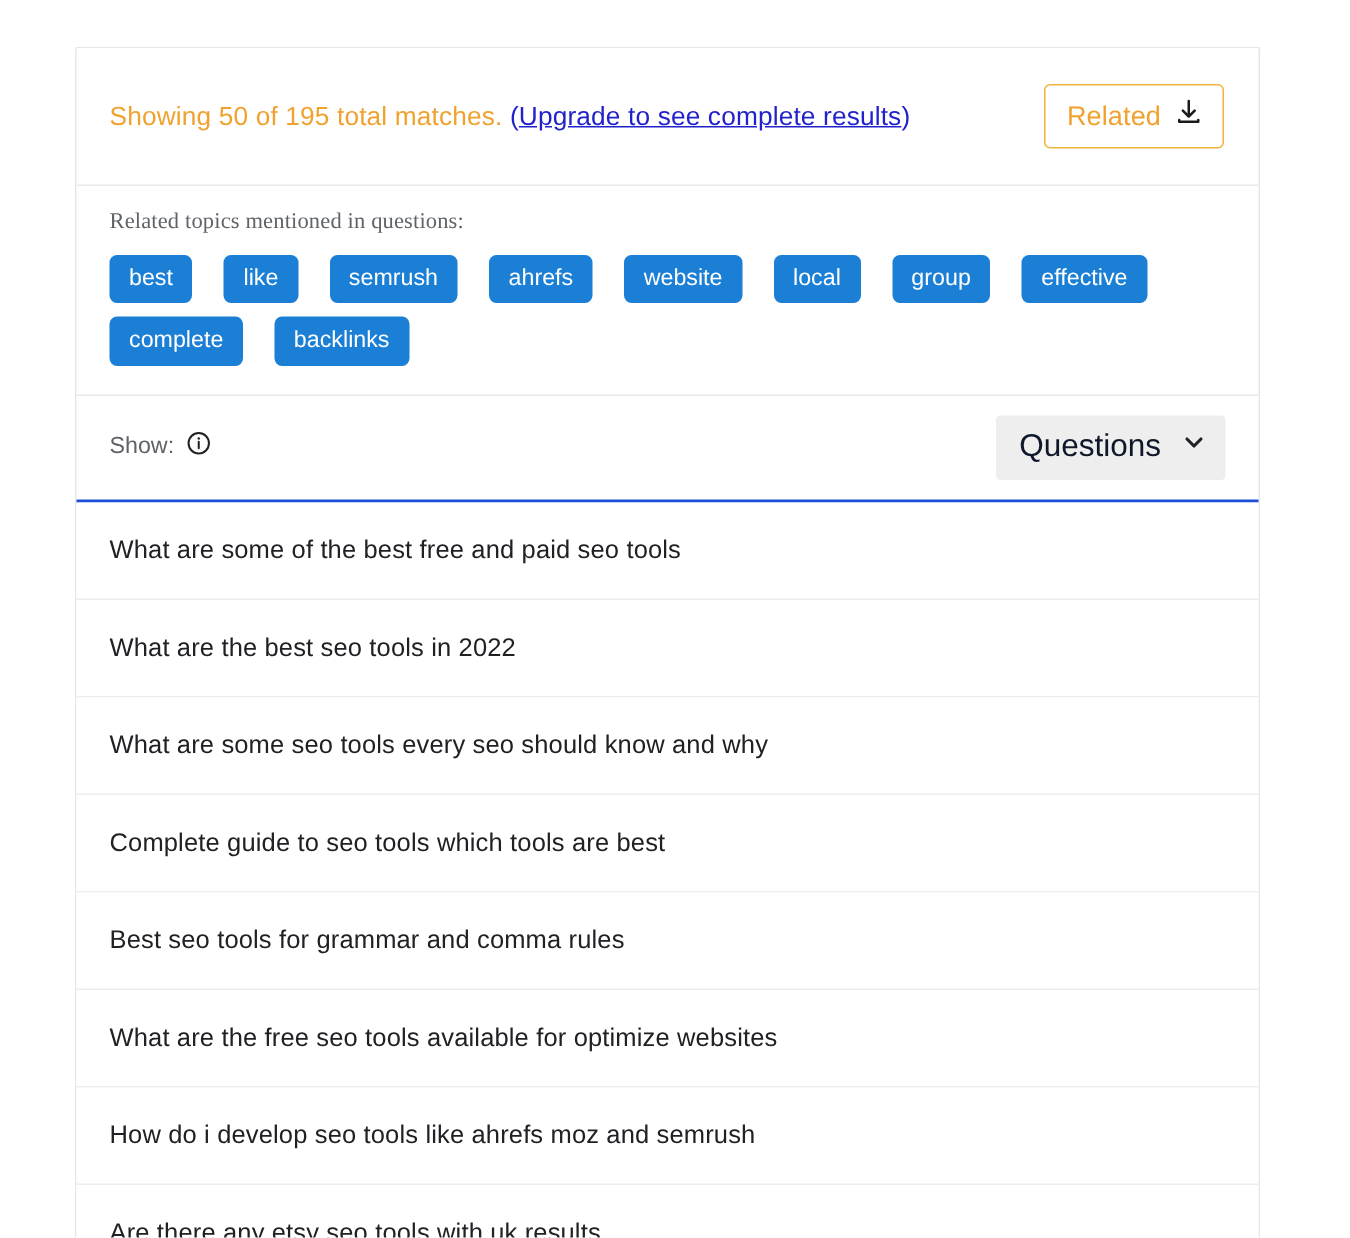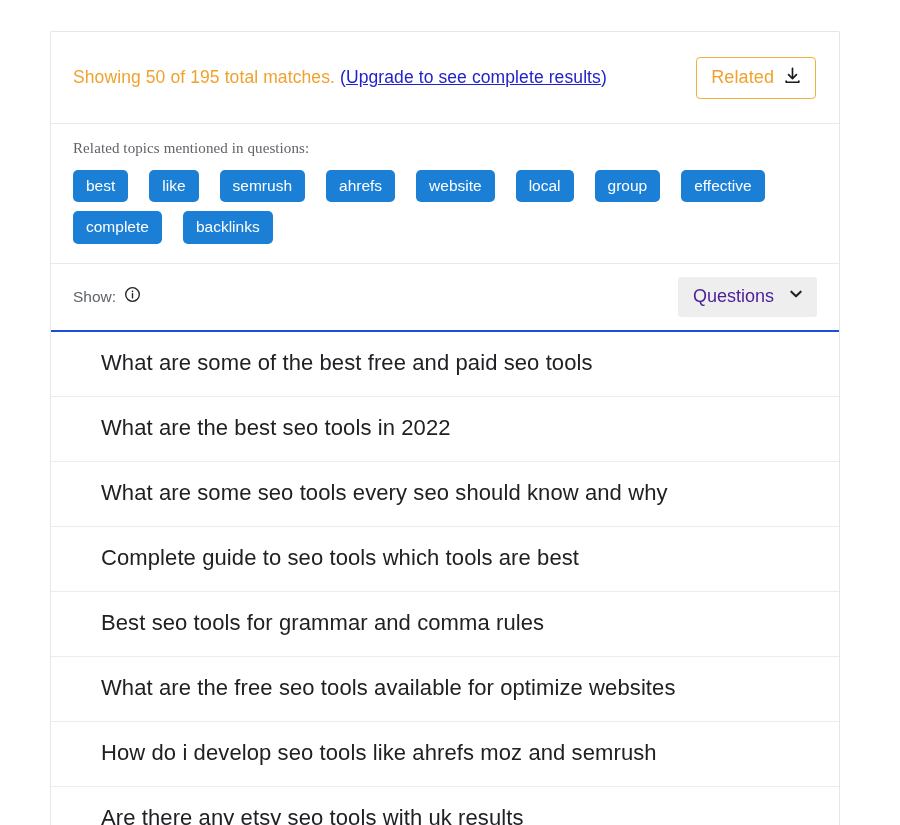--- a/index.html
+++ b/index.html
@@ -134,45 +134,44 @@
     align-items: center;
     gap: 14px;
     background: #eeeeee;
     border: none;
     border-radius: 3px;
     padding: 9px 13px 10px 15px;
     cursor: pointer;
   }
 
   .filter-value {
-    font-size: 18px;
-    color: #4c1d95;
+    font-size: 21px;
+    color: #0f172a;
   }
 
   .chevron-icon { display: block; }
 
   
   .question-row {
     display: flex;
     align-items: center;
     padding: 0 22px;
     height: 65px;
     border-bottom: 1px solid #ececec;
     cursor: pointer;
     background: #ffffff;
   }
 
   .question-row:last-child { border-bottom: 1px solid #ececec; }
 
   .question-text {
-    font-size: 22px;
+    font-size: 17px;
     color: #202124;
     letter-spacing: 0.1px;
     line-height: 1.4;
-    margin-left: 28px;
   }
 </style>
 </head>
 <body>
 
 <div class="page">
 
   <div class="results-card">
 
     <div class="summary-bar">

